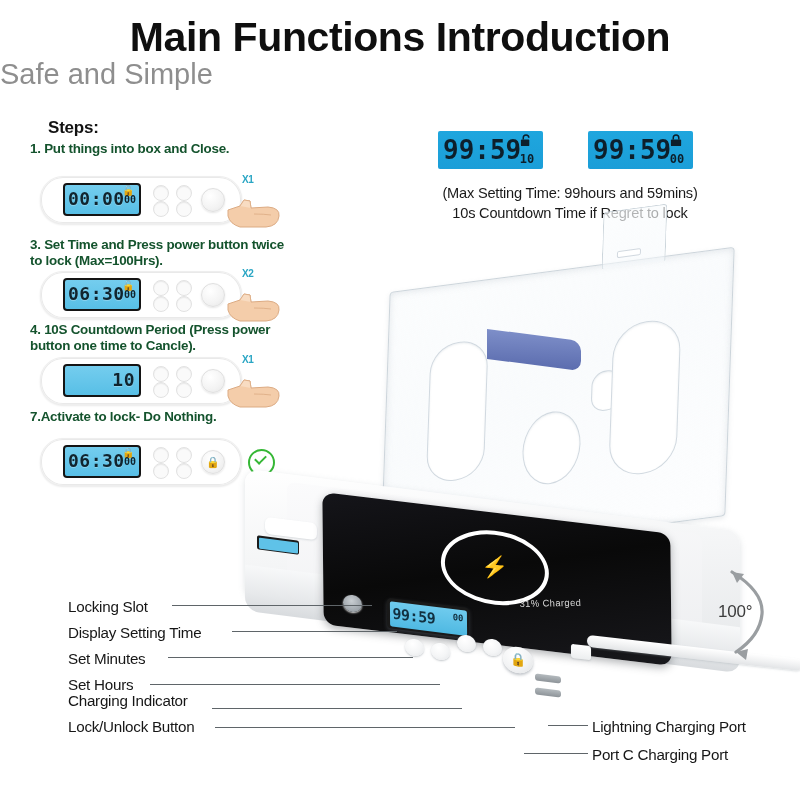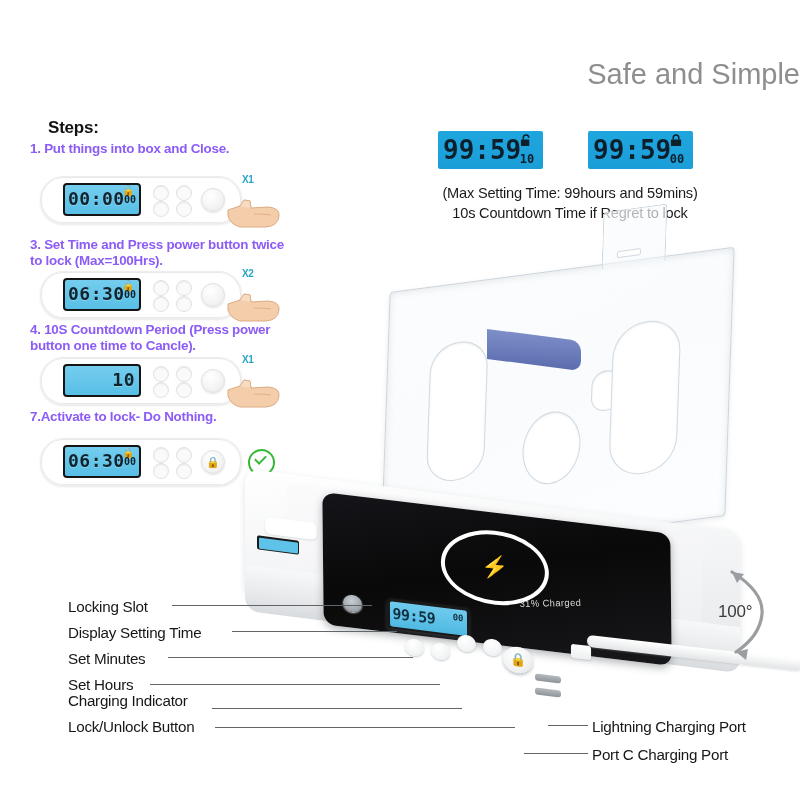--- a/index.html
+++ b/index.html
@@ -13,32 +13,32 @@
   }
   .page{position:absolute;inset:0;}
 
   
   .title{
     position:absolute;left:0;top:14px;width:800px;text-align:center;
     font-size:41px;font-weight:bold;color:#0f0f0f;letter-spacing:-0.4px;
     font-family:"Liberation Sans", sans-serif;
   }
   .subtitle{
-    position:absolute;left:0;top:58px;width:800px;text-align:right;
+    position:absolute;left:0;top:58px;width:800px;text-align:left;
     font-size:29px;font-weight:normal;color:#8e8e8e;letter-spacing:0px;
   }
 
   
   .steps-wrap{position:absolute;left:28px;top:118px;width:320px;}
   .steps-head{
     font-size:17px;font-weight:bold;color:#121212;margin-left:20px;
     letter-spacing:-0.2px;
   }
   .step-line{
-    font-size:13.4px;color:#8b5cf6;line-height:15.6px;font-weight:600;
+    font-size:13.4px;color:#14532d;line-height:15.6px;font-weight:600;
     letter-spacing:-0.25px;white-space:pre-line;
   }
   .s1{position:absolute;left:2px;top:23px;}
   .s2{position:absolute;left:2px;top:39px;}
   .s3{position:absolute;left:2px;top:119px;width:262px;}
   .s4{position:absolute;left:2px;top:204px;width:250px;}
   .s5{position:absolute;left:2px;top:291px;}
 
   
   .panel{
@@ -337,20 +337,21 @@
   .cl6{left:68px;top:718px;}
 
   .cr1{left:592px;top:718px;}
   .cr2{left:592px;top:746px;}
 </style>
 </head>
 <body>
 
 <div class="page">
 
+  <div class="title">Main Functions Introduction</div>
   <div class="subtitle">Safe and Simple</div>
 
   <div class="steps-wrap">
     <div class="steps-head">Steps:</div>
 
     <div class="step-line s1">1. Put things into box and Close.</div>
 
     <div class="panel" style="left:12px;top:58px;">
       <div class="lcd">
         <div class="lcd-in">

